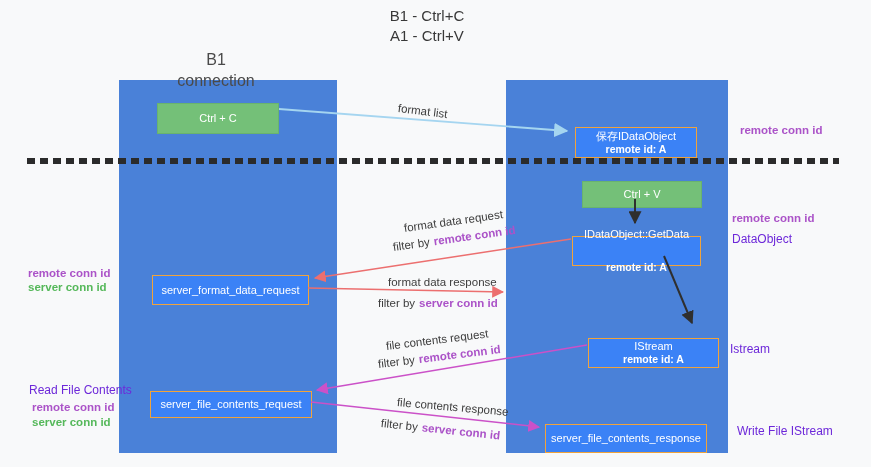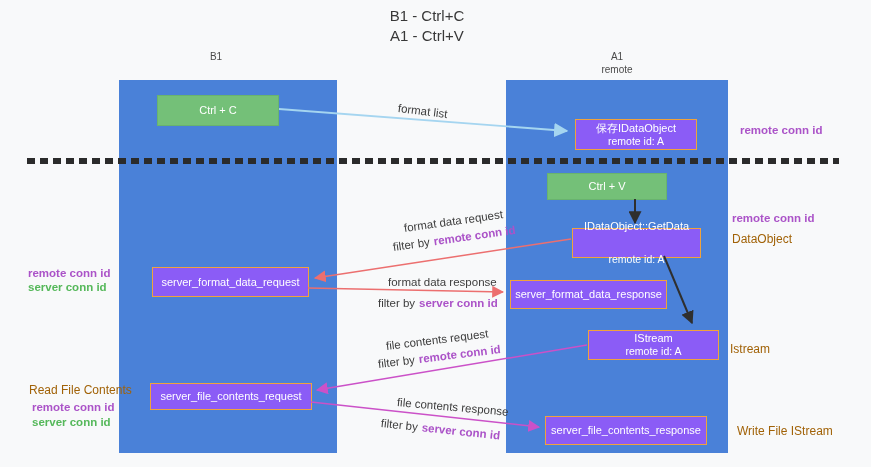--- a/index.html
+++ b/index.html
@@ -7,60 +7,60 @@
   .stage{
     position:relative;width:871px;height:467px;margin:0 auto;
     background:#f8f9fa;overflow:hidden;
     font-family:"Liberation Sans","DejaVu Sans",sans-serif;
   }
   .title{
     position:absolute;left:327px;top:6px;width:200px;text-align:center;
     font-size:15px;line-height:1.35;color:#383838;z-index:6;
   }
   .col-header{
-    position:absolute;width:140px;text-align:center;font-size:10px;
+    position:absolute;width:140px;text-align:center;font-size:16px;
     line-height:1.3;color:#4a4a4a;z-index:6;
   }
   .col-header.left{left:146px;top:50px;}
   .col-header.right{left:547px;top:50px;}
   .lifeline{
     position:absolute;top:80px;height:373px;background:#4a81d8;z-index:1;
   }
   .lifeline.b1{left:119px;width:218px;}
   .lifeline.a1{left:506px;width:222px;}
   .dash-sep{
     position:absolute;left:27px;top:158px;width:812px;height:6px;z-index:5;
     background:repeating-linear-gradient(90deg,#2b2b2b 0 8px,transparent 8px 13px);
   }
   .box{
     position:absolute;display:flex;flex-direction:column;align-items:center;
     justify-content:center;color:#ffffff;text-align:center;z-index:3;
-    font-size:11px;line-height:1.3;
+    font-size:11px;line-height:1.3;margin-top:8px;
   }
   .box.green{background:#74c078;border:1px solid #69b36e;}
-  .box.orange{background:#8b5cf6;border:1px solid #f0a33c;}
-  .box .l2{font-size:10.5px;}
+  .box.orange{background:#3b82f6;border:1px solid #f0a33c;}
+  .box .l2{font-size:10.5px;font-weight:bold;}
   .b-ctrl-c{left:157px;top:95px;width:120px;height:29px;}
   .b-save{left:575px;top:119px;width:120px;height:29px;}
-  .b-ctrl-v{left:547px;top:173px;width:118px;height:25px;}
+  .b-ctrl-v{left:582px;top:173px;width:118px;height:25px;}
   .b-getdata{left:572px;top:228px;width:127px;height:28px;gap:20px;}
   .b-fmt-req{left:152px;top:267px;width:155px;height:28px;align-items:center;}
   .b-fmt-res{left:510px;top:280px;width:155px;height:27px;}
   .b-istream{left:588px;top:330px;width:129px;height:28px;}
   .b-file-req{left:150px;top:383px;width:160px;height:25px;align-items:center;}
   .b-file-res{left:545px;top:416px;width:160px;height:27px;align-items:center;}
   .arrows{position:absolute;left:0;top:0;z-index:4;pointer-events:none;}
   .arrow-label{
     position:absolute;font-size:11.5px;color:#3d3d3d;white-space:nowrap;
     z-index:6;transform-origin:left center;
   }
   .conn-purple{color:#ab53c8;font-weight:bold;}
   .conn-green{color:#55b85a;font-weight:bold;}
   .side-label{
-    position:absolute;font-size:12px;color:#a16207;white-space:nowrap;z-index:6;
+    position:absolute;font-size:12px;color:#6d28d9;white-space:nowrap;z-index:6;
   }
   .side-conn{
     position:absolute;font-size:11.5px;font-weight:bold;white-space:nowrap;z-index:6;
   }
   .filter-prefix{margin-right:4px;}
   .rot7{transform:rotate(7deg);}
   .rot-8{transform:rotate(-8deg);}
   .rot-7{transform:rotate(-7deg);}
   .rot5{transform:rotate(5deg);}
   .rot6{transform:rotate(6deg);}
@@ -70,24 +70,21 @@
 
 <div class="stage">
 
   <div class="title">
     <div>B1 - Ctrl+C</div>
     <div>A1 - Ctrl+V</div>
   </div>
 
   <div class="col-header left">
     <div>B1</div>
-  </div>
-  <div class="col-header right">
-    <div>A1</div>
-    <div>remote</div>
+    <div>connection</div>
   </div>
 
   <div class="lifeline b1"></div>
   <div class="lifeline a1"></div>
 
   <div class="dash-sep"></div>
 
   <svg class="arrows" width="871" height="467" viewBox="0 0 871 467">
     <defs>
       <marker id="m-blue" viewBox="0 0 10 10" refX="9" refY="5" markerWidth="8" markerHeight="8" orient="auto-start-reverse">
@@ -127,23 +124,20 @@
 
   <div class="box orange b-getdata">
     <div>IDataObject::GetData</div>
     <div class="l2">remote id: A</div>
   </div>
 
   <div class="box orange b-fmt-req">
     <div>server_format_data_request</div>
   </div>
 
-  <div class="box orange b-fmt-res">
-    <div>server_format_data_response</div>
-  </div>
 
   <div class="box orange b-istream">
     <div>IStream</div>
     <div class="l2">remote id: A</div>
   </div>
 
   <div class="box orange b-file-req">
     <div>server_file_contents_request</div>
   </div>
 

